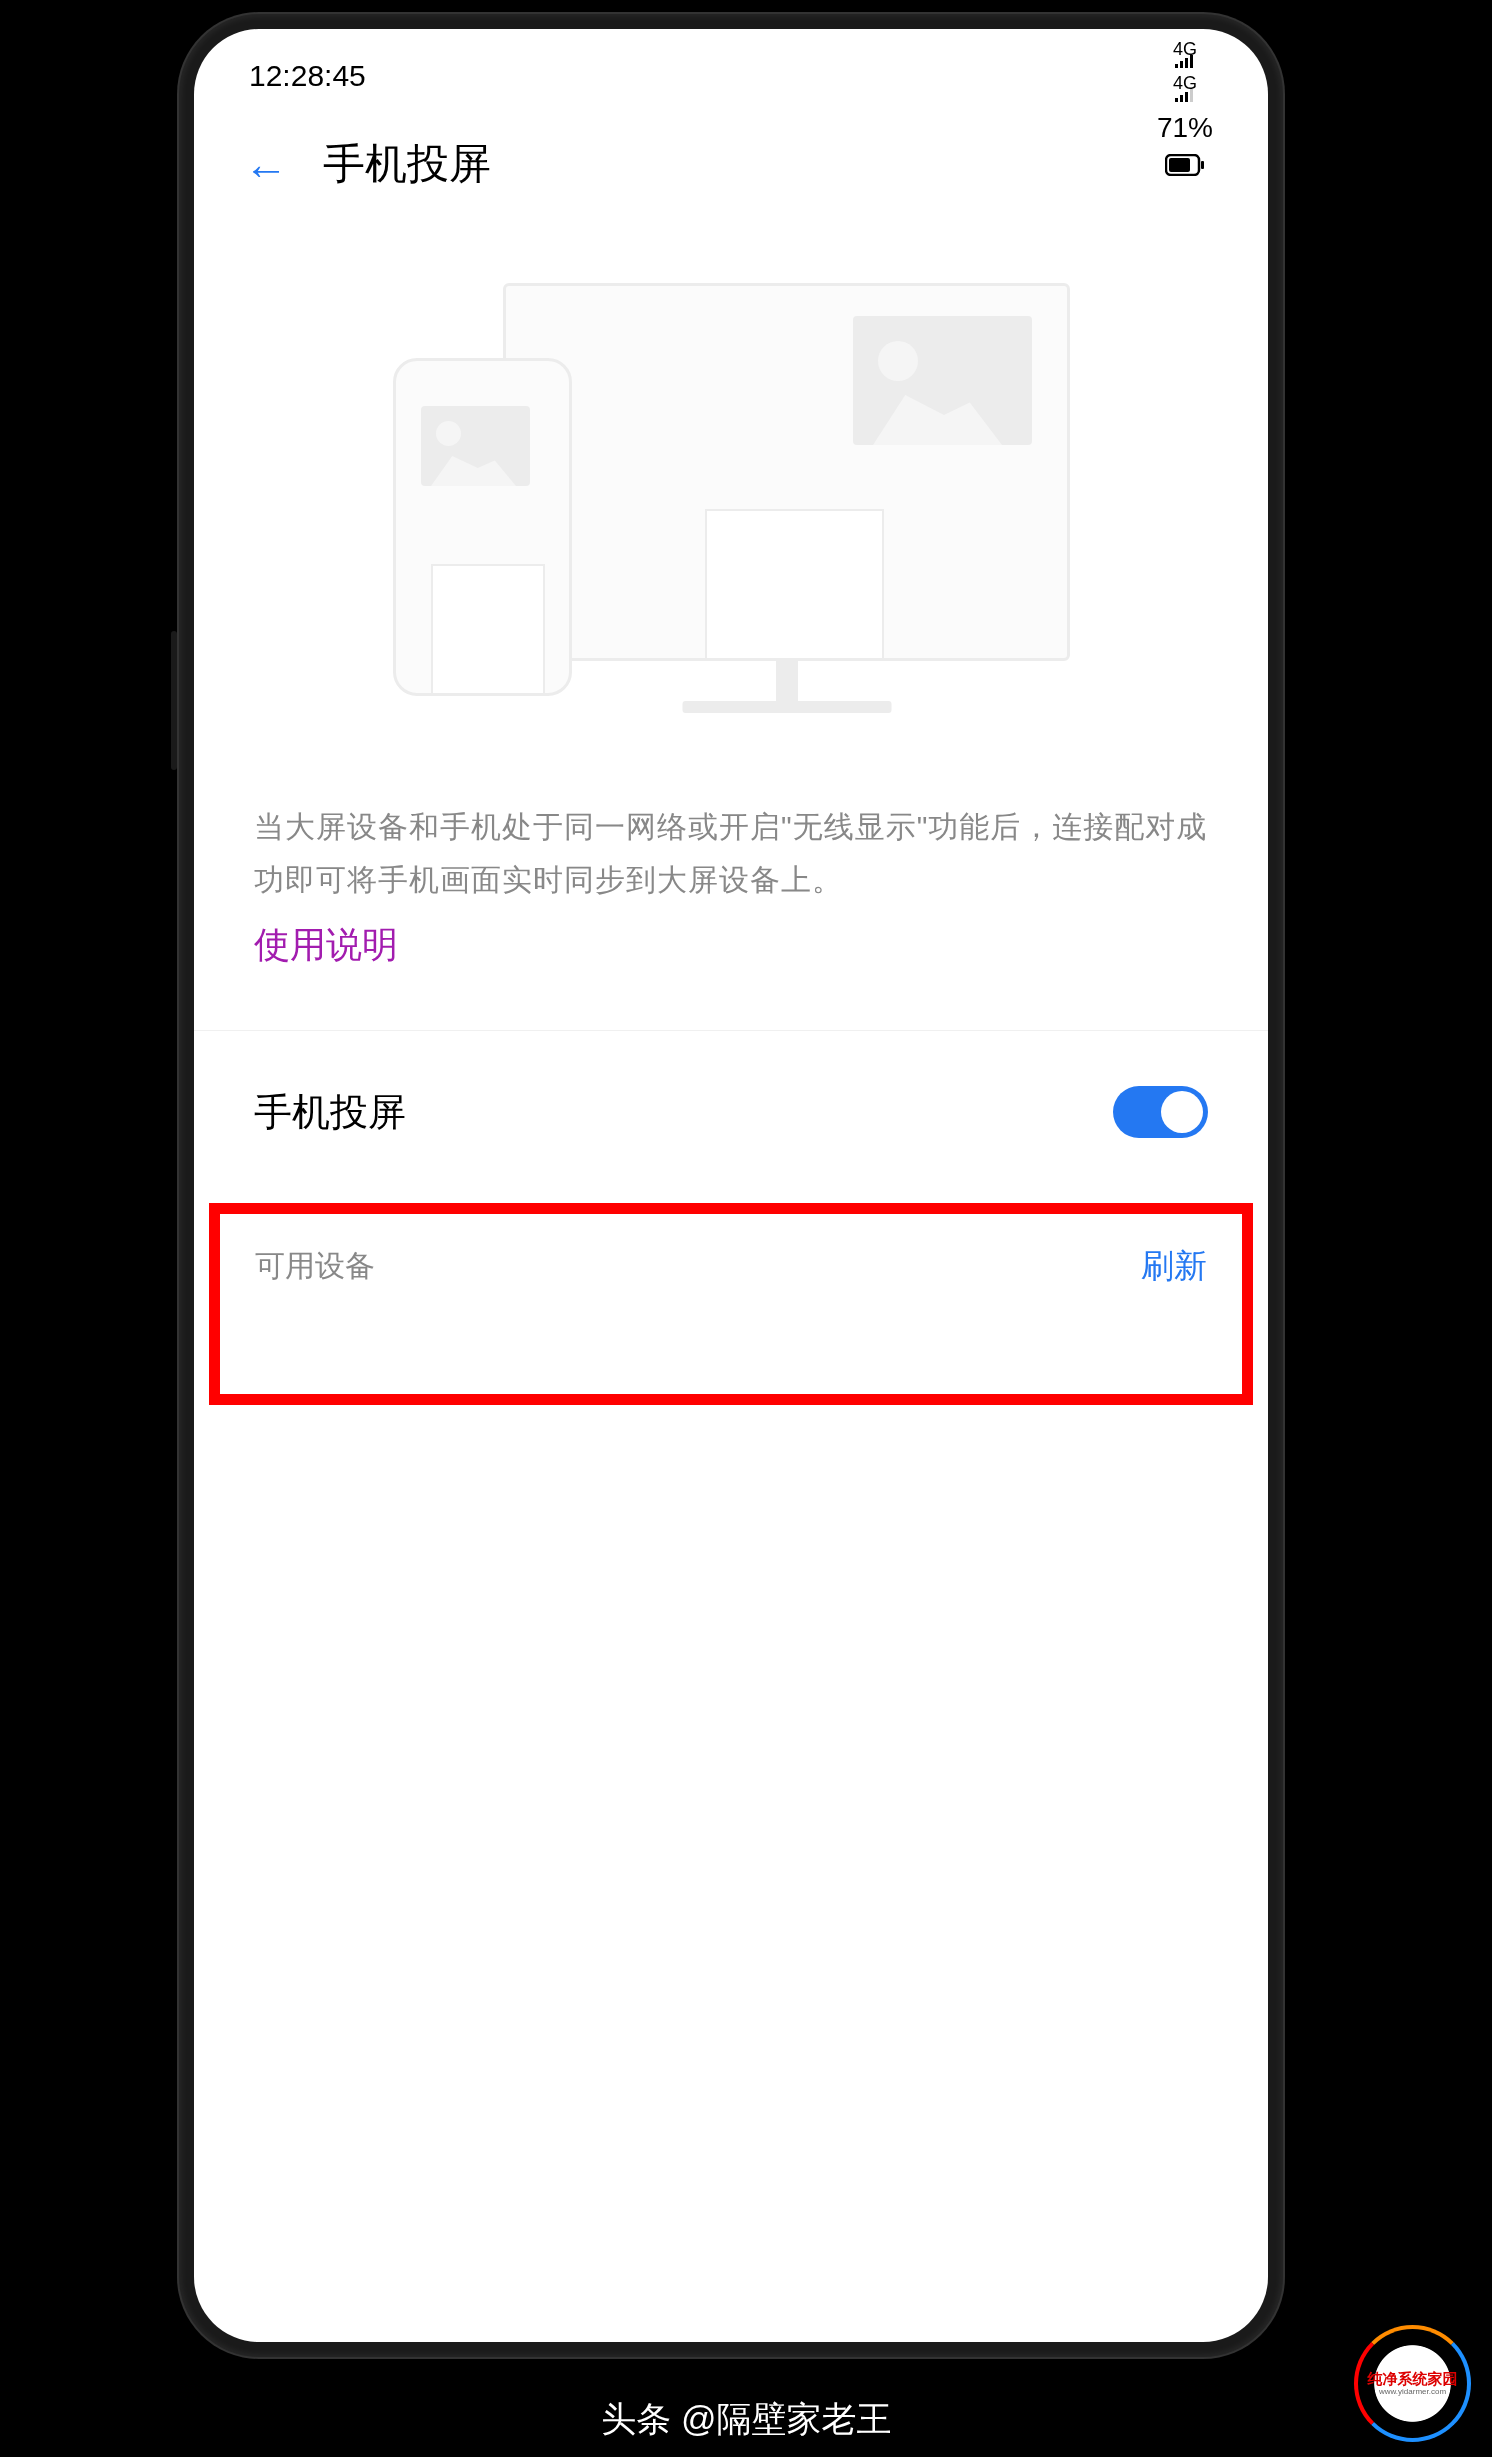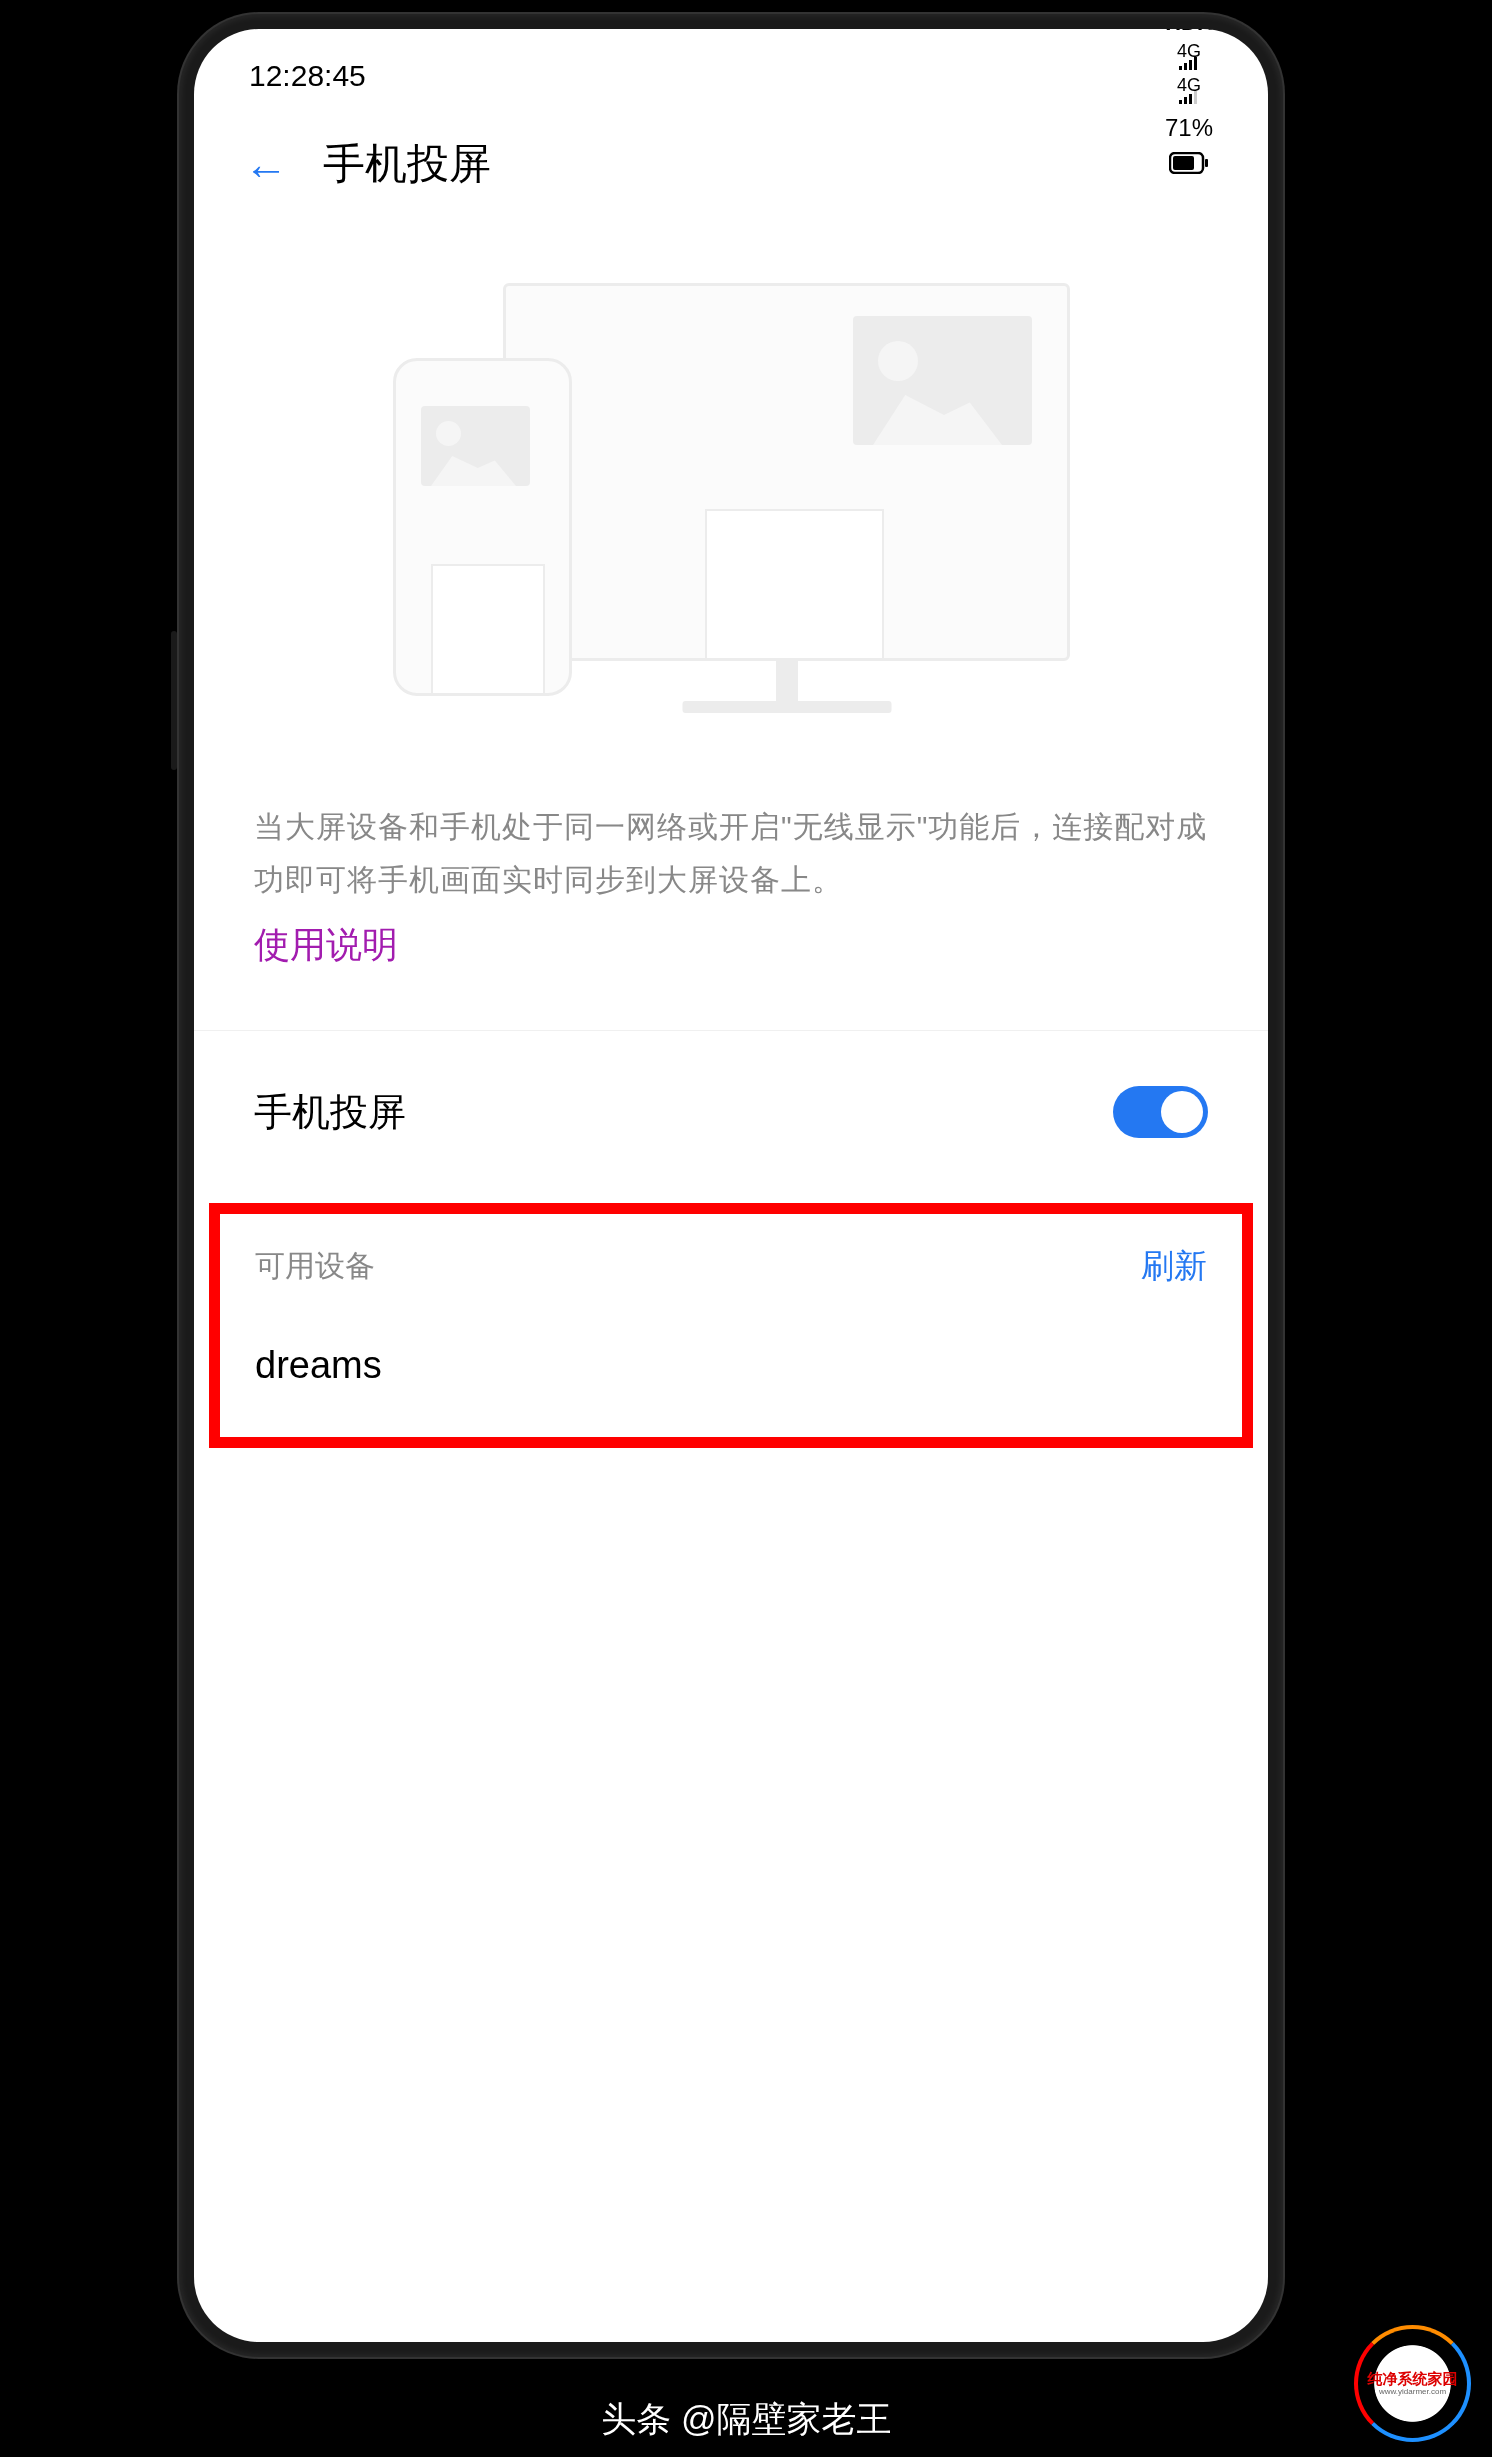--- a/index.html
+++ b/index.html
@@ -70,21 +70,21 @@
     }
     .hd-text {
       font-size: 22px;
       font-weight: 600;
     }
     .sig-text {
       font-size: 18px;
       line-height: 10px;
     }
     .battery-text {
-      font-size: 24px;
+      font-size: 28px;
     }
     .nav-bar {
       height: 119px;
       display: flex;
       align-items: center;
       padding: 0 50px;
       gap: 35px;
     }
     .back-arrow {
       color: #2478f2;
@@ -409,21 +409,20 @@
         <div class="toggle-switch">
           <div class="toggle-knob"></div>
         </div>
       </div>
 
       <div class="highlight-box">
         <div class="device-header">
           <span class="device-label">可用设备</span>
           <span class="refresh-link">刷新</span>
         </div>
-        <div class="device-item">dreams</div>
       </div>
 
     </div>
 
   </div>
 </div>
 
 <div class="bottom-caption">头条 @隔壁家老王</div>
 
 <div class="watermark">

